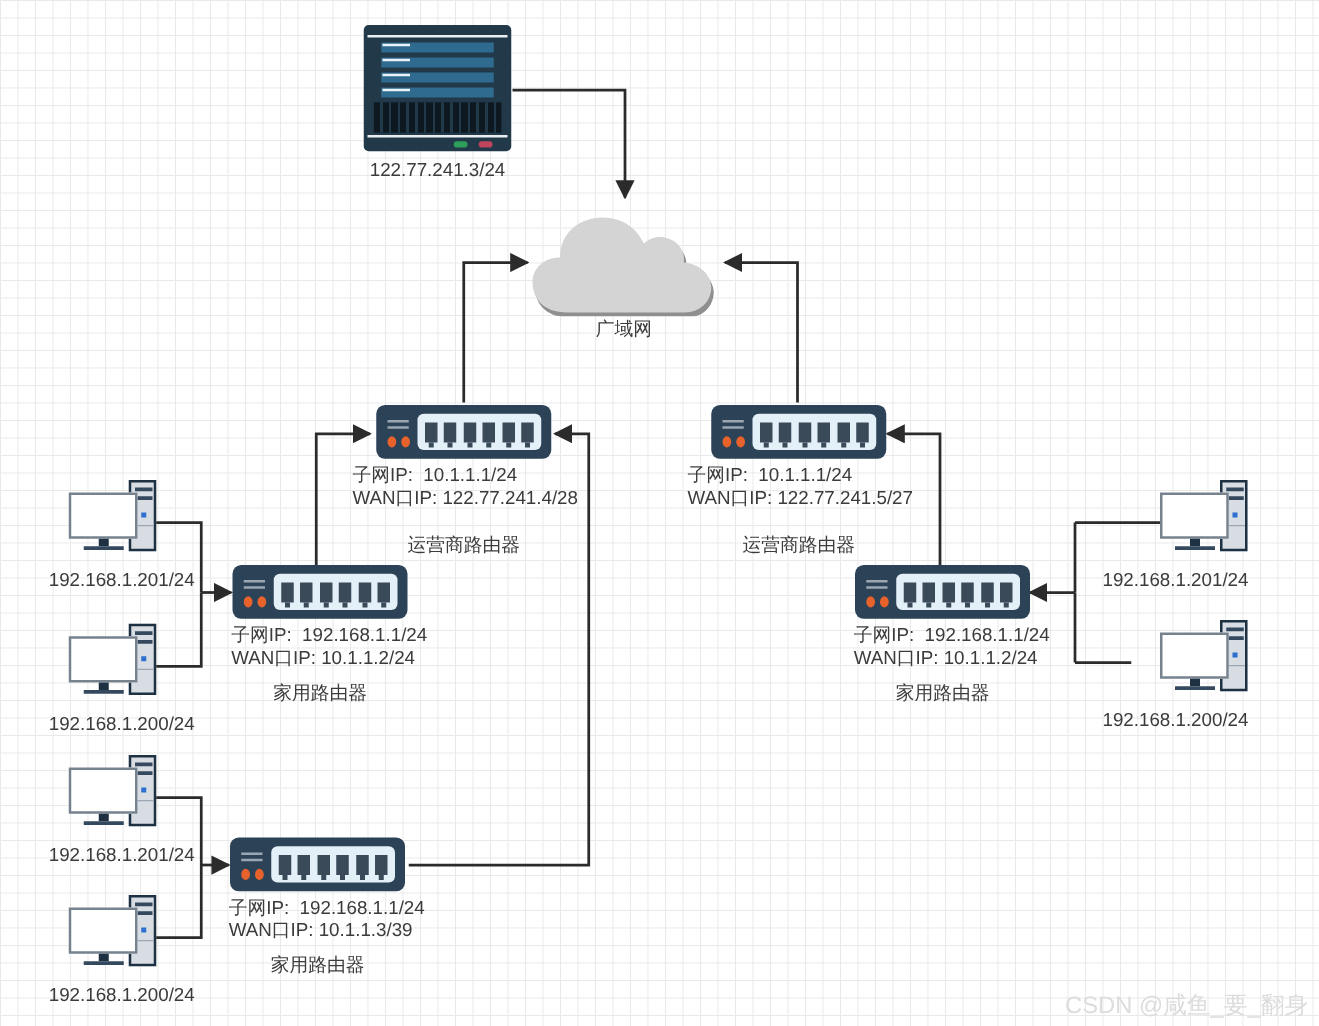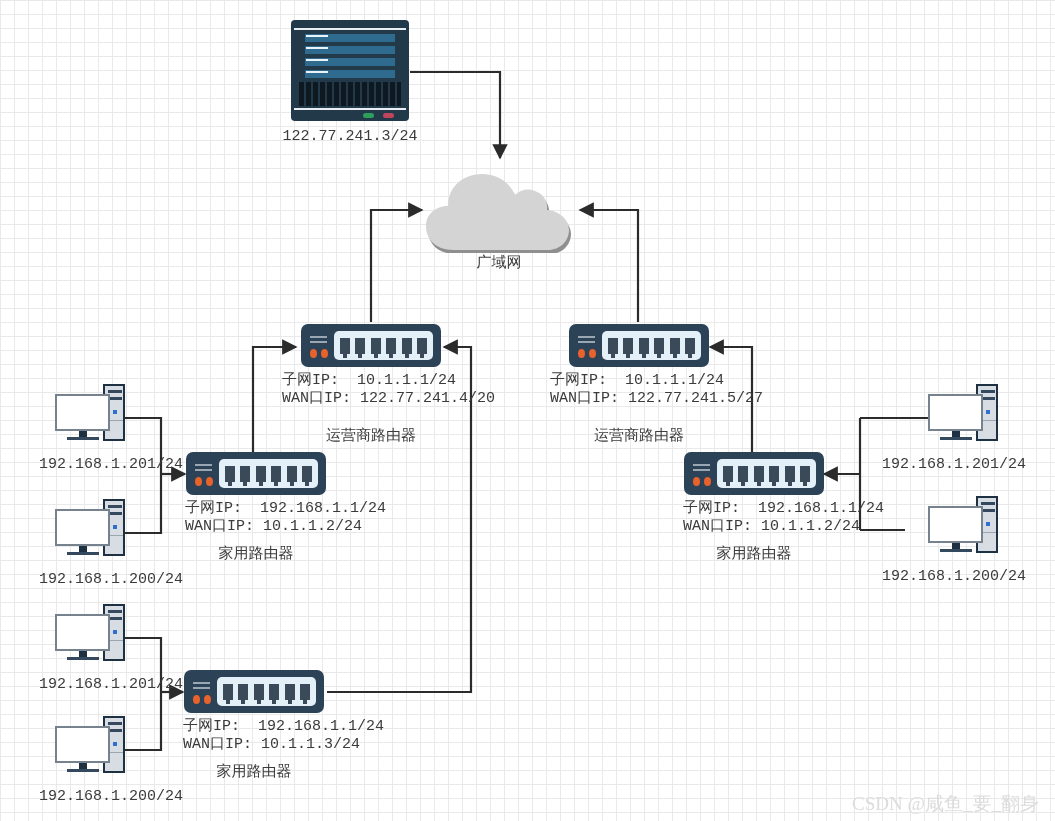--- a/index.html
+++ b/index.html
@@ -33,21 +33,21 @@
   
   .node {
     position: absolute;
   }
   .caption {
     position: absolute;
     white-space: pre;
     color: #3b3b3b;
     font-size: 15px;
     line-height: 18px;
-    font-family: Liberation Mono, monospace;
+    font-family: Liberation Sans, sans-serif;
   }
   .caption.center { text-align: center; }
 
   
   .server {
     position: absolute;
     width: 118px;
     height: 101px;
   }
   .server .body {
@@ -214,21 +214,21 @@
     left: 12px; top: 53px;
     width: 32px; height: 3px;
     background: #34495d;
   }
 
   
   .watermark {
     position: absolute;
     color: #dcdcdc;
     font-size: 19px;
-    font-family: Liberation Serif, serif;
+    font-family: Liberation Sans, sans-serif;
     white-space: nowrap;
   }
 </style>
 </head>
 <body>
 
 <div id="canvas">
 
   <svg id="links" viewBox="0 0 1055 821" width="1055" height="821">
     <defs>
@@ -318,21 +318,21 @@
       <div class="panel">
         <div class="port"></div>
           <div class="port"></div>
           <div class="port"></div>
         <div class="port"></div>
           <div class="port"></div>
           <div class="port"></div>
       </div>
     </div>
     <div class="caption" style="left:-19px; top:48px;">子网IP:  10.1.1.1/24</div>
-    <div class="caption" style="left:-19px; top:66px;">WAN口IP: 122.77.241.4/20</div>
+    <div class="caption" style="left:-19px; top:66px;">WAN口IP: 122.77.241.4/28</div>
     <div class="caption center" style="left:-5px; top:104px; width:150px;">运营商路由器</div>
   </div>
 
   <div class="node" style="left:569px; top:324px;">
     <div class="router">
       <div class="rbody"></div>
       <div class="rline" style="top:12px;"></div>
       <div class="rline" style="top:17px;"></div>
       <div class="rdot" style="left:9px;"></div>
       <div class="rdot" style="left:20px;"></div>
@@ -381,21 +381,21 @@
       <div class="panel">
         <div class="port"></div>
           <div class="port"></div>
           <div class="port"></div>
         <div class="port"></div>
           <div class="port"></div>
           <div class="port"></div>
       </div>
     </div>
     <div class="caption" style="left:-1px; top:48px;">子网IP:  192.168.1.1/24</div>
-    <div class="caption" style="left:-1px; top:66px;">WAN口IP: 10.1.1.3/24</div>
+    <div class="caption" style="left:-1px; top:66px;">WAN口IP: 10.1.1.3/39</div>
     <div class="caption center" style="left:-5px; top:94px; width:150px;">家用路由器</div>
   </div>
 
   <div class="node" style="left:684px; top:452px;">
     <div class="router">
       <div class="rbody"></div>
       <div class="rline" style="top:12px;"></div>
       <div class="rline" style="top:17px;"></div>
       <div class="rdot" style="left:9px;"></div>
       <div class="rdot" style="left:20px;"></div>

